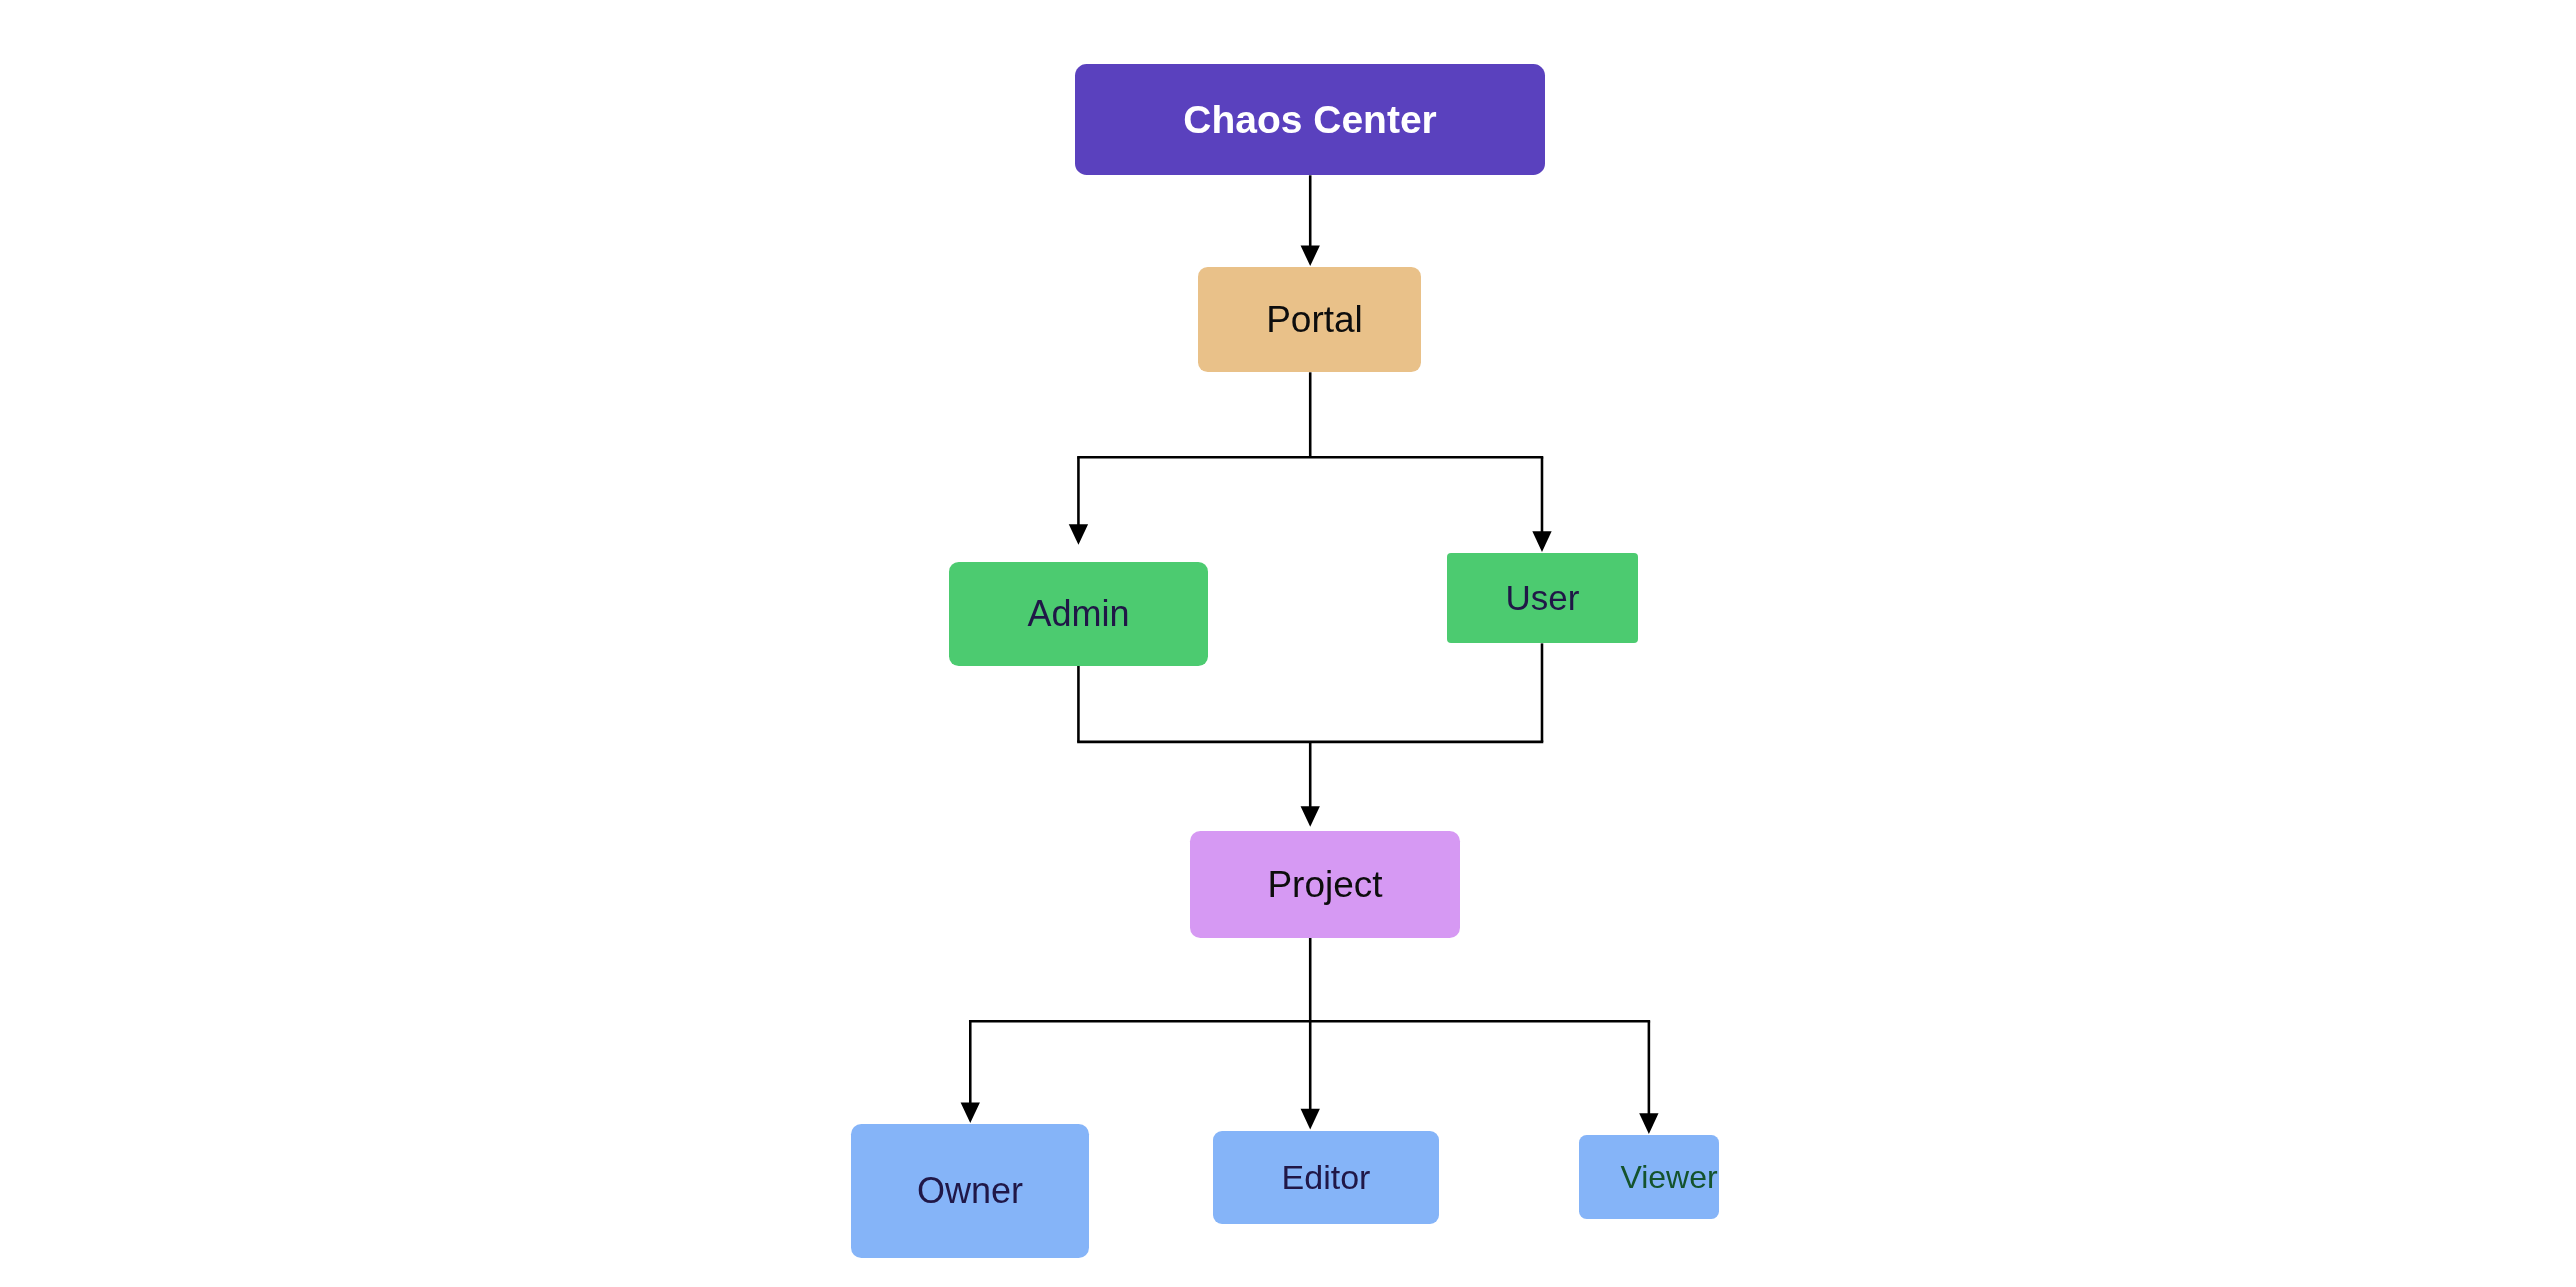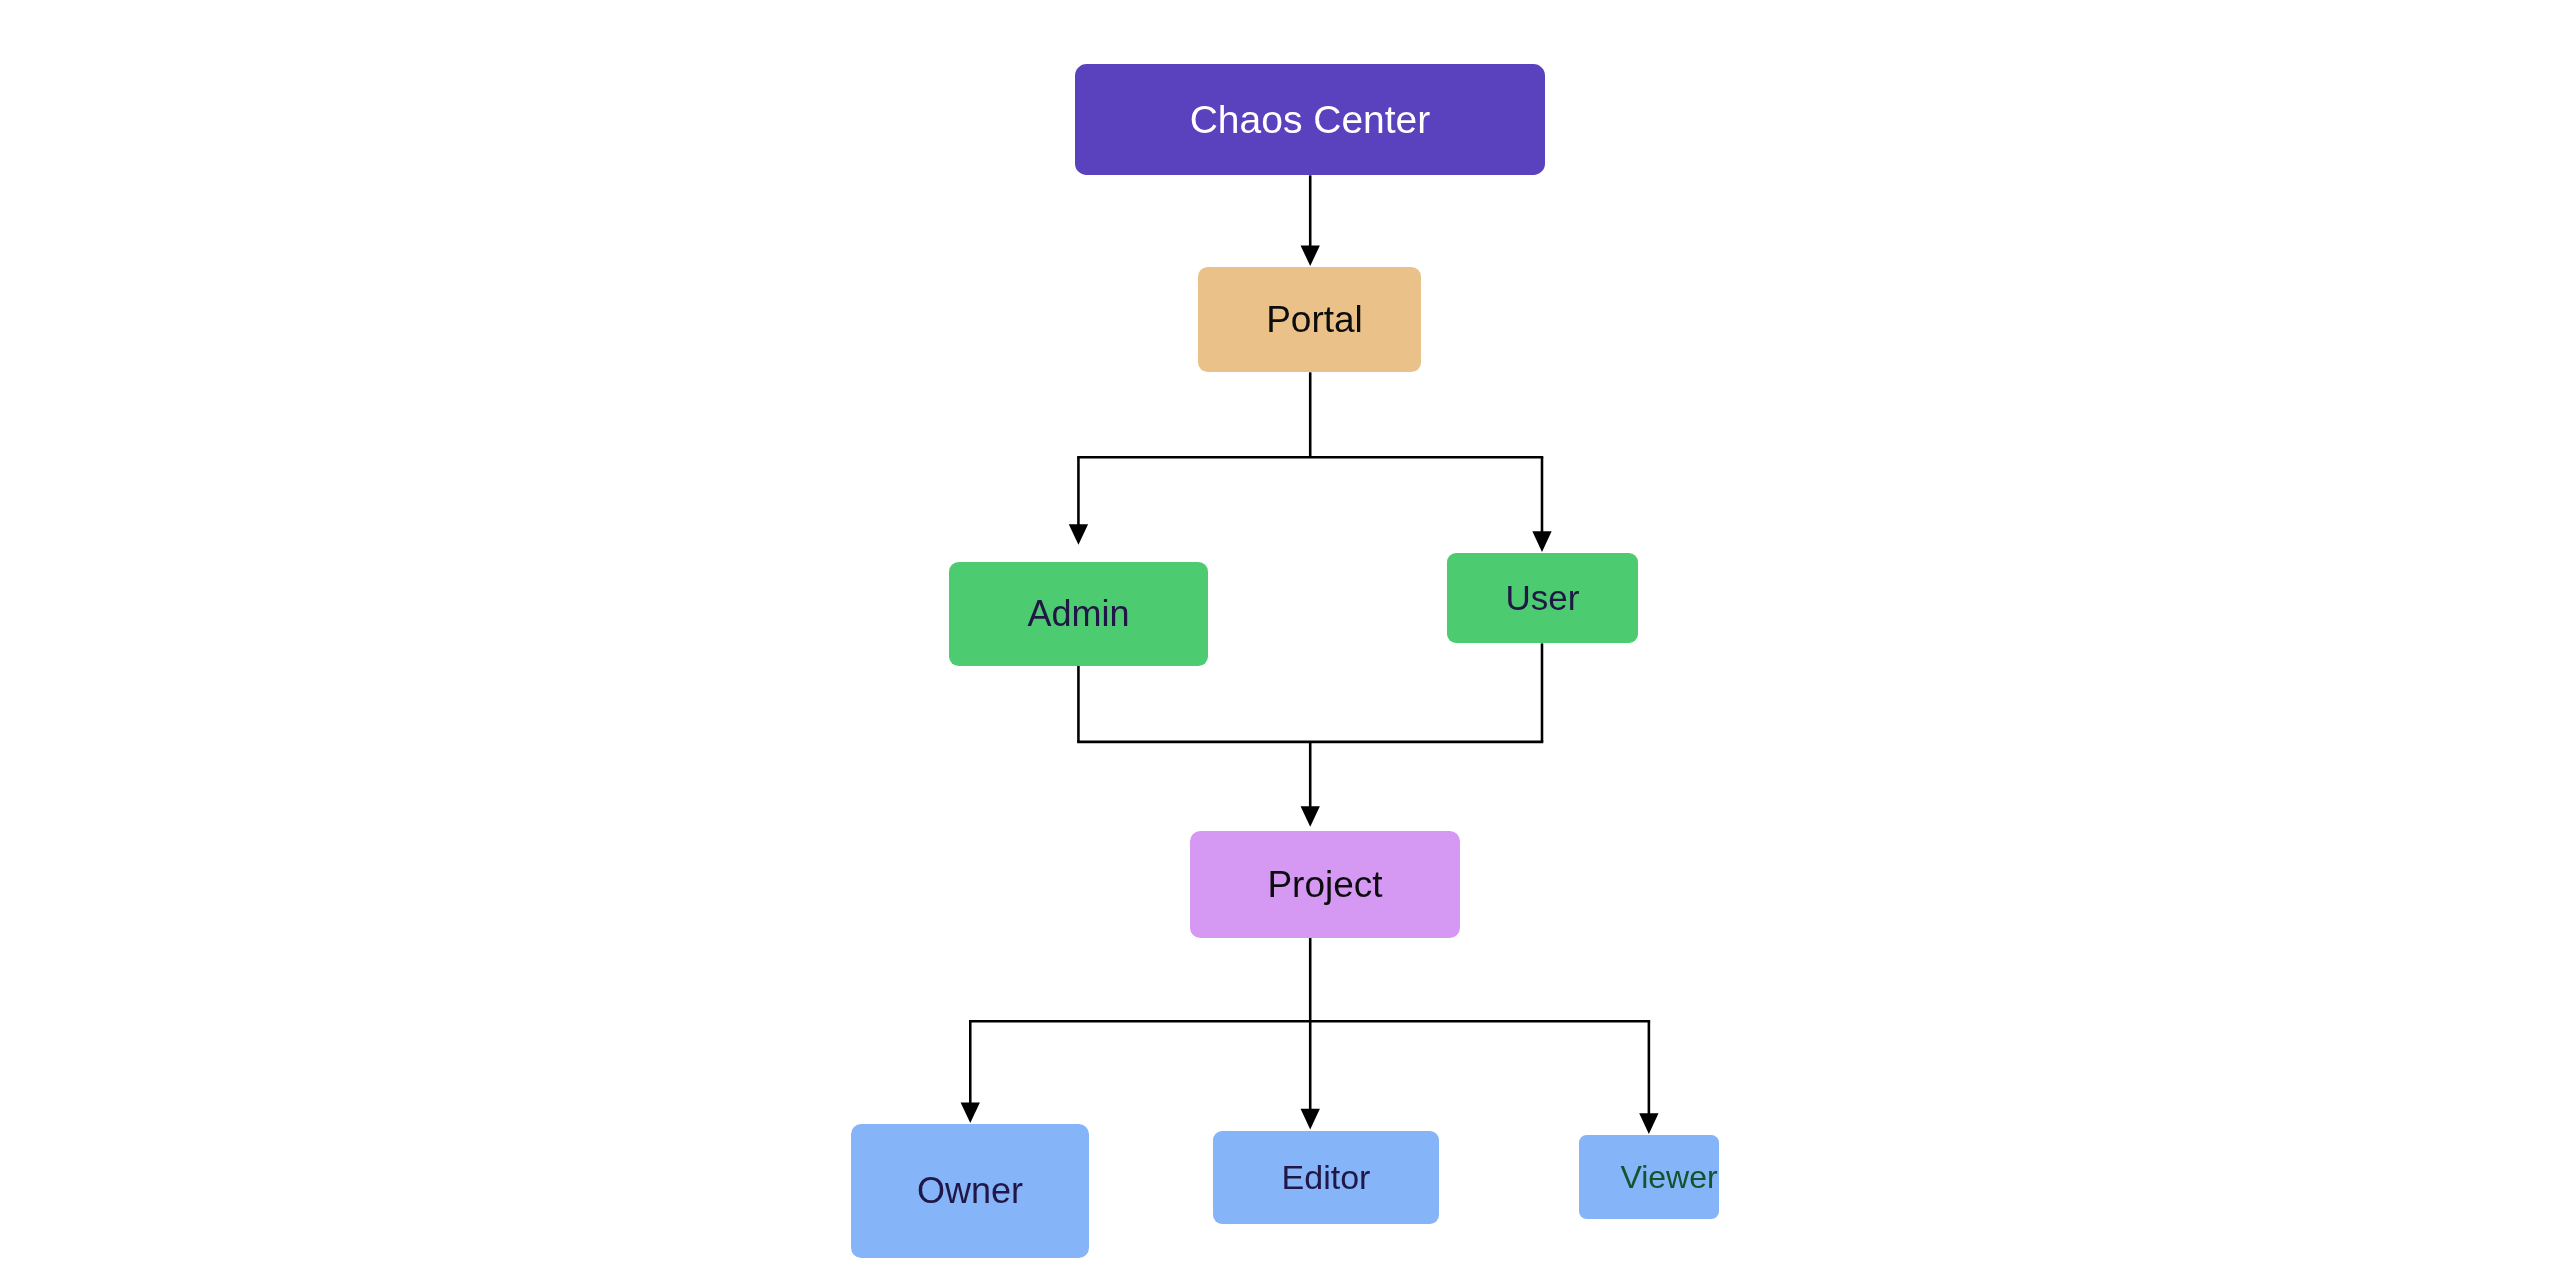--- a/index.html
+++ b/index.html
@@ -25,24 +25,24 @@
   }
   .node {
     position: absolute;
     display: flex;
     align-items: center;
     justify-content: center;
     box-sizing: border-box;
     text-align: center;
     white-space: nowrap;
   }
-  .node-chaos-center { left: 1075px; top: 64px;  width: 470px; height: 111px; border-radius: 11.6px; font-size: 39px; font-weight: 400; }
+  .node-chaos-center { left: 1075px; top: 64px;  width: 470px; height: 111px; border-radius: 11.6px; font-size: 39px; font-weight: 700; }
   .node-portal       { left: 1198px; top: 267px;  width: 223px; height: 105px; border-radius: 9.7px; font-size: 37px; padding-left: 10px; }
   .node-admin        { left: 949px; top: 562px;  width: 259px; height: 104px; border-radius: 9.7px; font-size: 36px; }
-  .node-user         { left: 1447px; top: 553px;  width: 191px; height: 90px; border-radius: 9px; font-size: 35px; }
+  .node-user         { left: 1447px; top: 553px;  width: 191px; height: 90px; border-radius: 4px; font-size: 35px; }
   .node-project      { left: 1190px; top: 831px; width: 270px; height: 107px; border-radius: 10.3px; font-size: 37px; }
   .node-owner        { left: 851px; top: 1124px; width: 238px; height: 134px; border-radius: 10.3px; font-size: 36px; }
   .node-editor       { left: 1213px; top: 1131px; width: 226px; height: 93px; border-radius: 9px; font-size: 34px; }
   .node-viewer       { left: 1579px; top: 1135px; width: 140px; height: 84px; border-radius: 7.7px; font-size: 32px; }
 </style>
 </head>
 <body>
 
 <div class="canvas">
 

